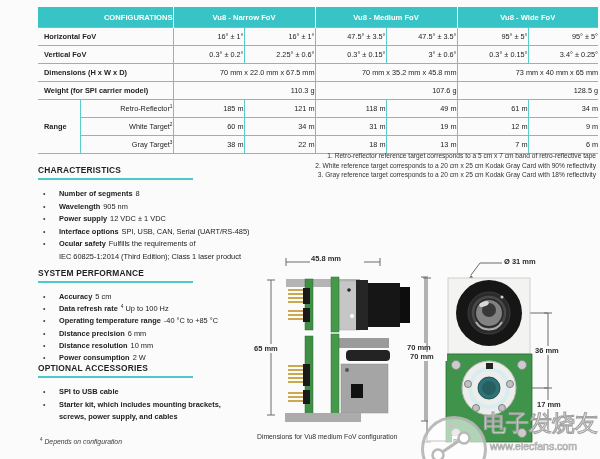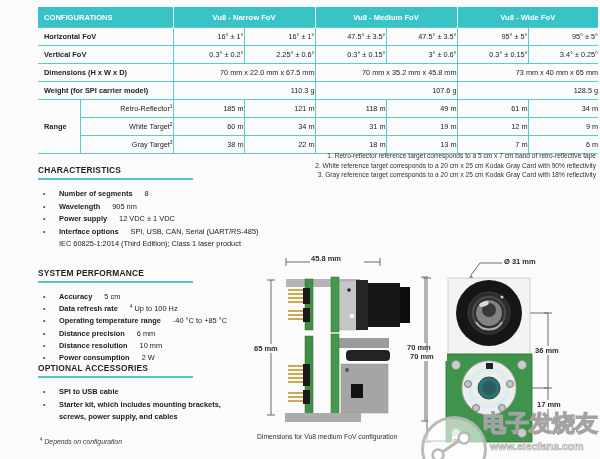--- a/index.html
+++ b/index.html
@@ -2,59 +2,59 @@
 <html><head>
 <meta charset="utf-8">
 <style>
   html,body{margin:0;padding:0}
   #app{position:relative;width:600px;height:459px;background:#fbfbfb;overflow:hidden;
        font-family:"Liberation Sans",sans-serif;color:#222}
 
   
   table.spec{position:absolute;left:38px;top:7px;width:560px;border-collapse:collapse;table-layout:fixed}
   .spec th{background:#38c3c6;color:#fff;font-size:7.6px;font-weight:bold;height:20px;border-left:1px solid #fff;padding:0}
-  .spec th.first{border-left:none;text-align:left;padding-left:6px}
+  .spec th.first{border-left:none;text-align:right;padding-left:6px}
   .spec td{height:17px;font-size:7.3px;color:#232323;text-align:right;border-top:1px solid #5accce;padding:0;white-space:nowrap;overflow:hidden}
   .spec td.lbl{font-weight:bold;text-align:left;padding-left:6px;font-size:7.4px}
   .spec td.vl{border-left:1px solid #5accce}
   .spec tr.last td{border-bottom:1px solid #5accce}
   .spec td.rangecell{border-bottom:1px solid #5accce}
   .spec sup{font-size:4.8px;vertical-align:super;line-height:0}
 
   
   #tablefn{position:absolute;left:250px;top:151px;width:346px;text-align:right;
            font-size:6.6px;line-height:9.6px;color:#333}
 
   
   .sec{position:absolute;left:38px;width:282px}
   .sec-title{font-size:8.4px;font-weight:bold;color:#1f1f1f;letter-spacing:.2px}
   .rule{width:155px;height:2px;background:#4cc9cc;margin-top:3px}
   ul.blist{list-style:none;margin:8px 0 0;padding:0;font-size:7.4px;color:#222}
   .blist li{position:relative;padding-left:21px;line-height:12.6px}
   .blist .dot{position:absolute;left:5px;top:0;font-size:7px;color:#444}
-  .blist .k{font-weight:bold;margin-right:12px}
+  .blist .k{font-weight:bold;margin-right:3px}
   .blist sup{font-size:4.8px;vertical-align:super;line-height:0}
   #sys ul.blist li{line-height:12.2px}
   #fn4{position:absolute;left:40px;top:437px;font-size:6.8px;color:#3a3a3a;font-style:italic}
   #fn4 sup{font-size:4.6px;font-style:normal;vertical-align:super}
 
   
   .dg{position:absolute}
   .dim{position:absolute;font-size:7.5px;font-weight:600;color:#2b2b2b;background:#fbfbfb;
        text-align:left;line-height:9px;padding:0 1px;white-space:nowrap}
   #caption{position:absolute;left:257px;top:433px;font-size:6.8px;color:#2e2e2e}
 
   
   #wm{position:absolute;left:0;top:0;width:600px;height:459px;pointer-events:none;z-index:50}
   #wm .circle{position:absolute;left:421px;top:416px;width:60px;height:60px;border-radius:50%;
               border:3px solid rgba(175,175,175,.85);background:rgba(255,255,255,.6)}
-  #wm .brand{position:absolute;left:483px;top:408px;font-size:23px;font-weight:bold;
+  #wm .brand{position:absolute;left:483px;top:408px;font-size:23px;font-weight:normal;
              color:rgba(255,255,255,.45);-webkit-text-stroke:1.2px #a3a3a3;
              text-shadow:0 0 1px rgba(255,255,255,.8);white-space:nowrap}
-  #wm .url{position:absolute;left:490px;top:440px;font-size:10.5px;font-weight:bold;
+  #wm .url{position:absolute;left:490px;top:440px;font-size:10.5px;font-weight:normal;
            color:rgba(255,255,255,.55);-webkit-text-stroke:.7px #a8a8a8;white-space:nowrap}
 </style>
 </head>
 <body>
 
 <div id="app">
 
   <table class="spec">
     <colgroup>
       <col style="width:42px">
@@ -141,20 +141,21 @@
   </div>
 
   <div class="sec" id="char" style="top:165px">
     <div class="sec-title">CHARACTERISTICS</div>
     <div class="rule"></div>
     <ul class="blist">
       <li><span class="dot">•</span><span class="k">Number of segments</span><span>8</span></li>
       <li><span class="dot">•</span><span class="k">Wavelength</span><span>905 nm</span></li>
       <li><span class="dot">•</span><span class="k">Power supply</span><span>12 VDC ± 1 VDC</span></li>
       <li><span class="dot">•</span><span class="k">Interface options</span><span>SPI, USB, CAN, Serial (UART/RS-485)</span></li>
+      <li><span class="dot">•</span><span class="k">Ocular safety</span><span>Fulfills the requirements of</span></li>
       <li class="cont"><span>IEC 60825-1:2014 (Third Edition); Class 1 laser product</span></li>
     </ul>
   </div>
 
   <div class="sec" id="sys" style="top:268px">
     <div class="sec-title">SYSTEM PERFORMANCE</div>
     <div class="rule"></div>
     <ul class="blist">
       <li><span class="dot">•</span><span class="k">Accuracy</span><span>5 cm</span></li>
       <li><span class="dot">•</span><span class="k">Data refresh rate</span><sup>4</sup> <span>Up to 100 Hz</span></li>

